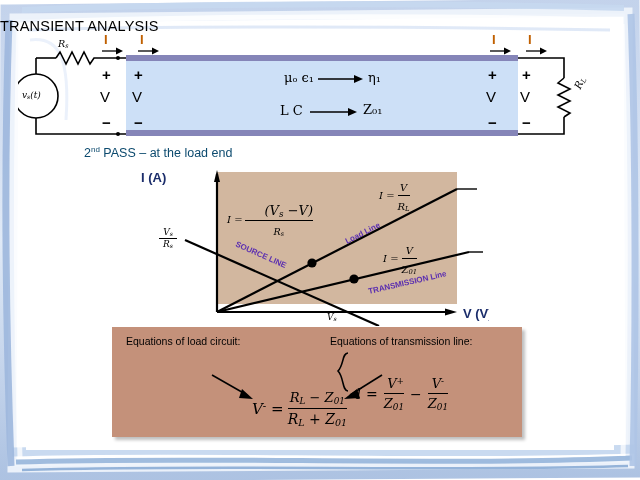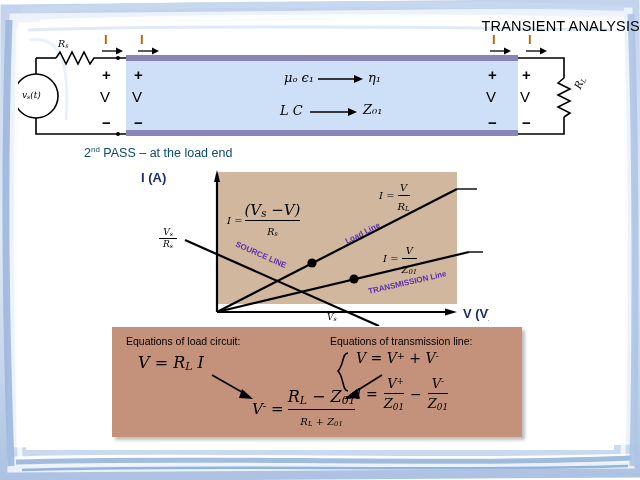--- a/index.html
+++ b/index.html
@@ -8,41 +8,41 @@
     font-family:"Liberation Sans", sans-serif;
   }
   .slide{position:absolute;inset:0;}
 
   
   .frame{position:absolute;inset:0;pointer-events:none;}
   .frame svg{display:block;}
 
   
   .title{
-    position:absolute;left:0;right:0;top:18px;text-align:right;
+    position:absolute;left:0;right:0;top:18px;text-align:left;
     font-size:14.5px;color:#000;letter-spacing:.2px;
   }
 
   
   .circuit{position:absolute;left:18px;top:34px;width:604px;height:120px;}
   .circuit svg{display:block;}
 
   .tl-fill{fill:#cde0f7;}
   .tl-bar{fill:#8585b8;}
   .wire{stroke:#000;stroke-width:1.6;fill:none;}
   .wire-thin{stroke:#000;stroke-width:1.3;fill:none;}
 
   .lbl{position:absolute;font-family:"Liberation Sans", sans-serif;color:#000;}
   .lbl-V{font-size:15px;}
   .lbl-sign{font-size:15px;font-weight:600;}
   .lbl-I{font-size:13px;font-weight:700;color:#c06000;}
   .lbl-Rs{font-size:9.5px;}
   .lbl-src{font-size:9px;}
 
-  .greek{font-family:"DejaVu Serif", serif;font-style:italic;font-size:13px;}
+  .greek{font-family:"DejaVu Serif", serif;font-size:13px;}
   .serif{font-family:"DejaVu Serif", serif;font-style:italic;}
 
   .pass{
     position:absolute;left:84px;top:145px;font-size:12.5px;color:#0c4a6e;
   }
   .pass sup{font-size:8px;vertical-align:super;}
 
   
   .graph-wrap{position:absolute;left:139px;top:166px;width:350px;height:160px;}
   .graph-panel{
@@ -231,21 +231,21 @@
       <div class="m" style="font-size:9px;">V<span class="sub">s</span></div>
       <div style="border-top:1px solid #000;width:18px;margin:1px auto;"></div>
       <div class="m" style="font-size:9px;">R<span class="sub">s</span></div>
     </div>
 
     <div class="m" style="position:absolute;left:188px;top:146px;font-size:9px;">V<span class="sub">s</span></div>
 
     <div style="position:absolute;left:88px;top:36px;display:flex;align-items:center;gap:2px;">
       <span class="m" style="font-size:10px;">I =</span>
       <span style="text-align:center;line-height:1;">
-        <span class="m" style="font-size:15px;">(V<span class="sub">s</span> −V)</span>
+        <span class="m" style="font-size:13px;margin-left:20px;">(V<span class="sub">s</span> −V)</span>
         <div style="border-top:1px solid #000;margin:1px 0;"></div>
         <span class="m" style="font-size:9.5px;">R<span class="sub">s</span></span>
       </span>
     </div>
 
     <div style="position:absolute;left:240px;top:12px;display:flex;align-items:center;gap:3px;">
       <span class="m" style="font-size:10px;">I =</span>
       <span style="text-align:center;line-height:1;">
         <span class="m" style="font-size:10px;">V</span>
         <div style="border-top:1px solid #000;margin:1px 0;"></div>
@@ -269,36 +269,30 @@
 
     <svg width="410" height="110" viewBox="0 0 410 110">
       <path d="M100,48 L135,68" stroke="#000" stroke-width="1.6" fill="none"></path>
       <path d="M130,62 L141,72 L127,71 Z" fill="#000"></path>
       <path d="M270,48 L238,68" stroke="#000" stroke-width="1.6" fill="none"></path>
       <path d="M245,62 L232,72 L248,71 Z" fill="#000"></path>
 
       <path d="M236,26 C230,26 232,38 226,44 C232,50 230,64 236,64" stroke="#000" stroke-width="1.6" fill="none"></path>
     </svg>
 
-    <div class="m" style="position:absolute;left:26px;top:26px;font-size:16px;">
-      V = R<span class="sub">L</span> I
-    </div>
 
     <div style="position:absolute;left:140px;top:62px;display:flex;align-items:center;gap:4px;">
       <span class="m" style="font-size:15px;">V<span class="sup">-</span> =</span>
       <span style="text-align:center;line-height:1.05;">
-        <span class="m" style="font-size:16px;">R<span class="sub">L</span> − Z<span class="sub">01</span></span>
+        <span class="m" style="font-size:13px;">R<span class="sub">L</span> − Z<span class="sub">01</span></span>
         <div style="border-top:1.3px solid #000;margin:2px 0;"></div>
-        <span class="m" style="font-size:10px;">R<span class="sub">L</span> + Z<span class="sub">01</span></span>
-      </span>
-    </div>
-
-    <div class="m" style="position:absolute;left:244px;top:23px;font-size:14px;">
-      V = V<span class="sup">+</span> + V<span class="sup">-</span>
-    </div>
+        <span class="m" style="font-size:14px;">R<span class="sub">L</span> + Z<span class="sub">01</span></span>
+      </span>
+    </div>
+
 
     <div style="position:absolute;left:244px;top:48px;display:flex;align-items:center;gap:6px;">
       <span class="m" style="font-size:14px;">I =</span>
       <span style="text-align:right;line-height:1.05;">
         <span class="m" style="font-size:13px;">V<span class="sup">+</span></span>
         <div style="border-top:1.2px solid #000;margin:1px 0;"></div>
         <span class="m" style="font-size:13px;">Z<span class="sub">01</span></span>
       </span>
       <span class="m" style="font-size:14px;">−</span>
       <span style="text-align:center;line-height:1.05;">

